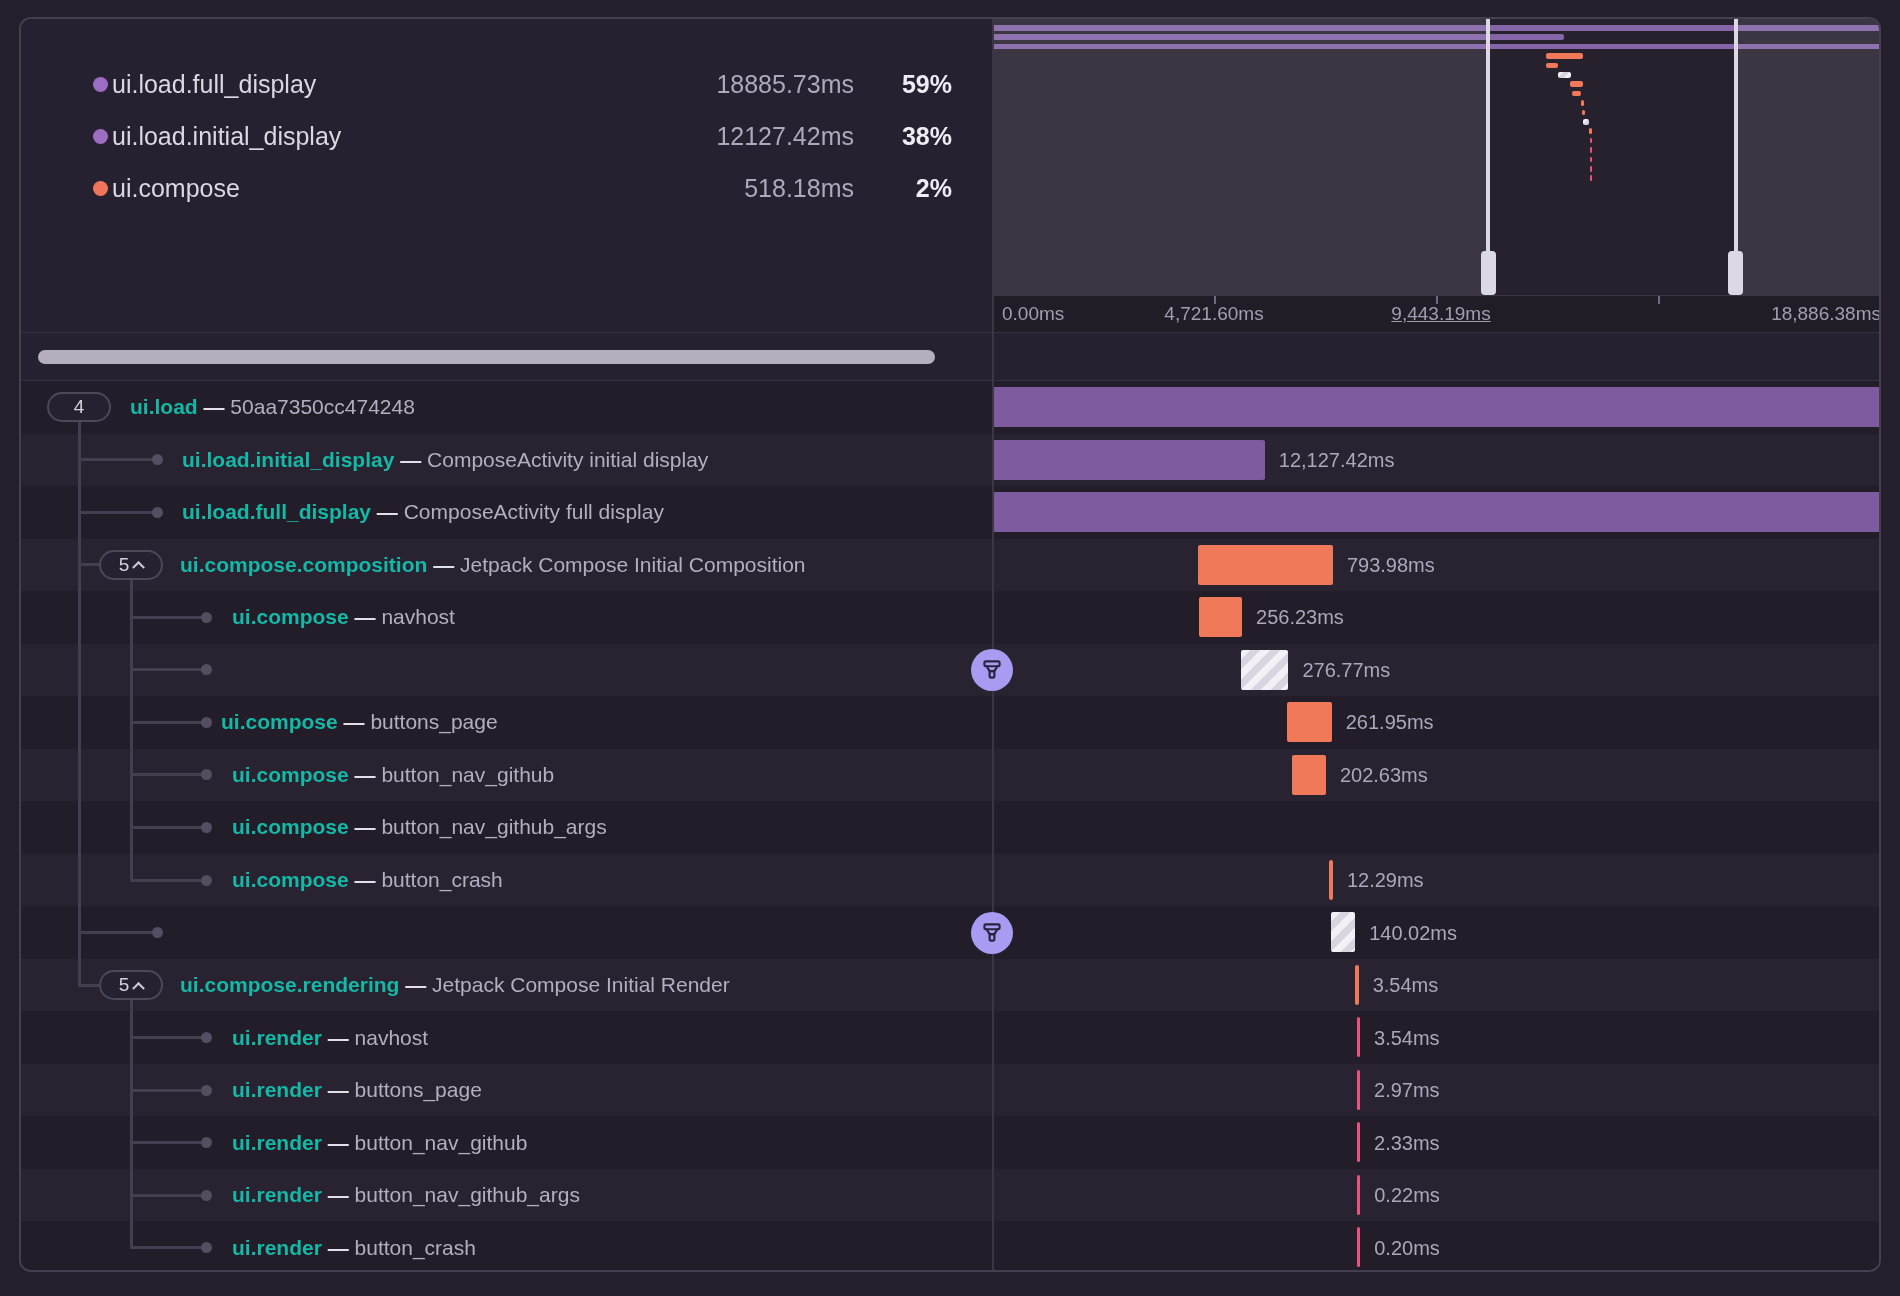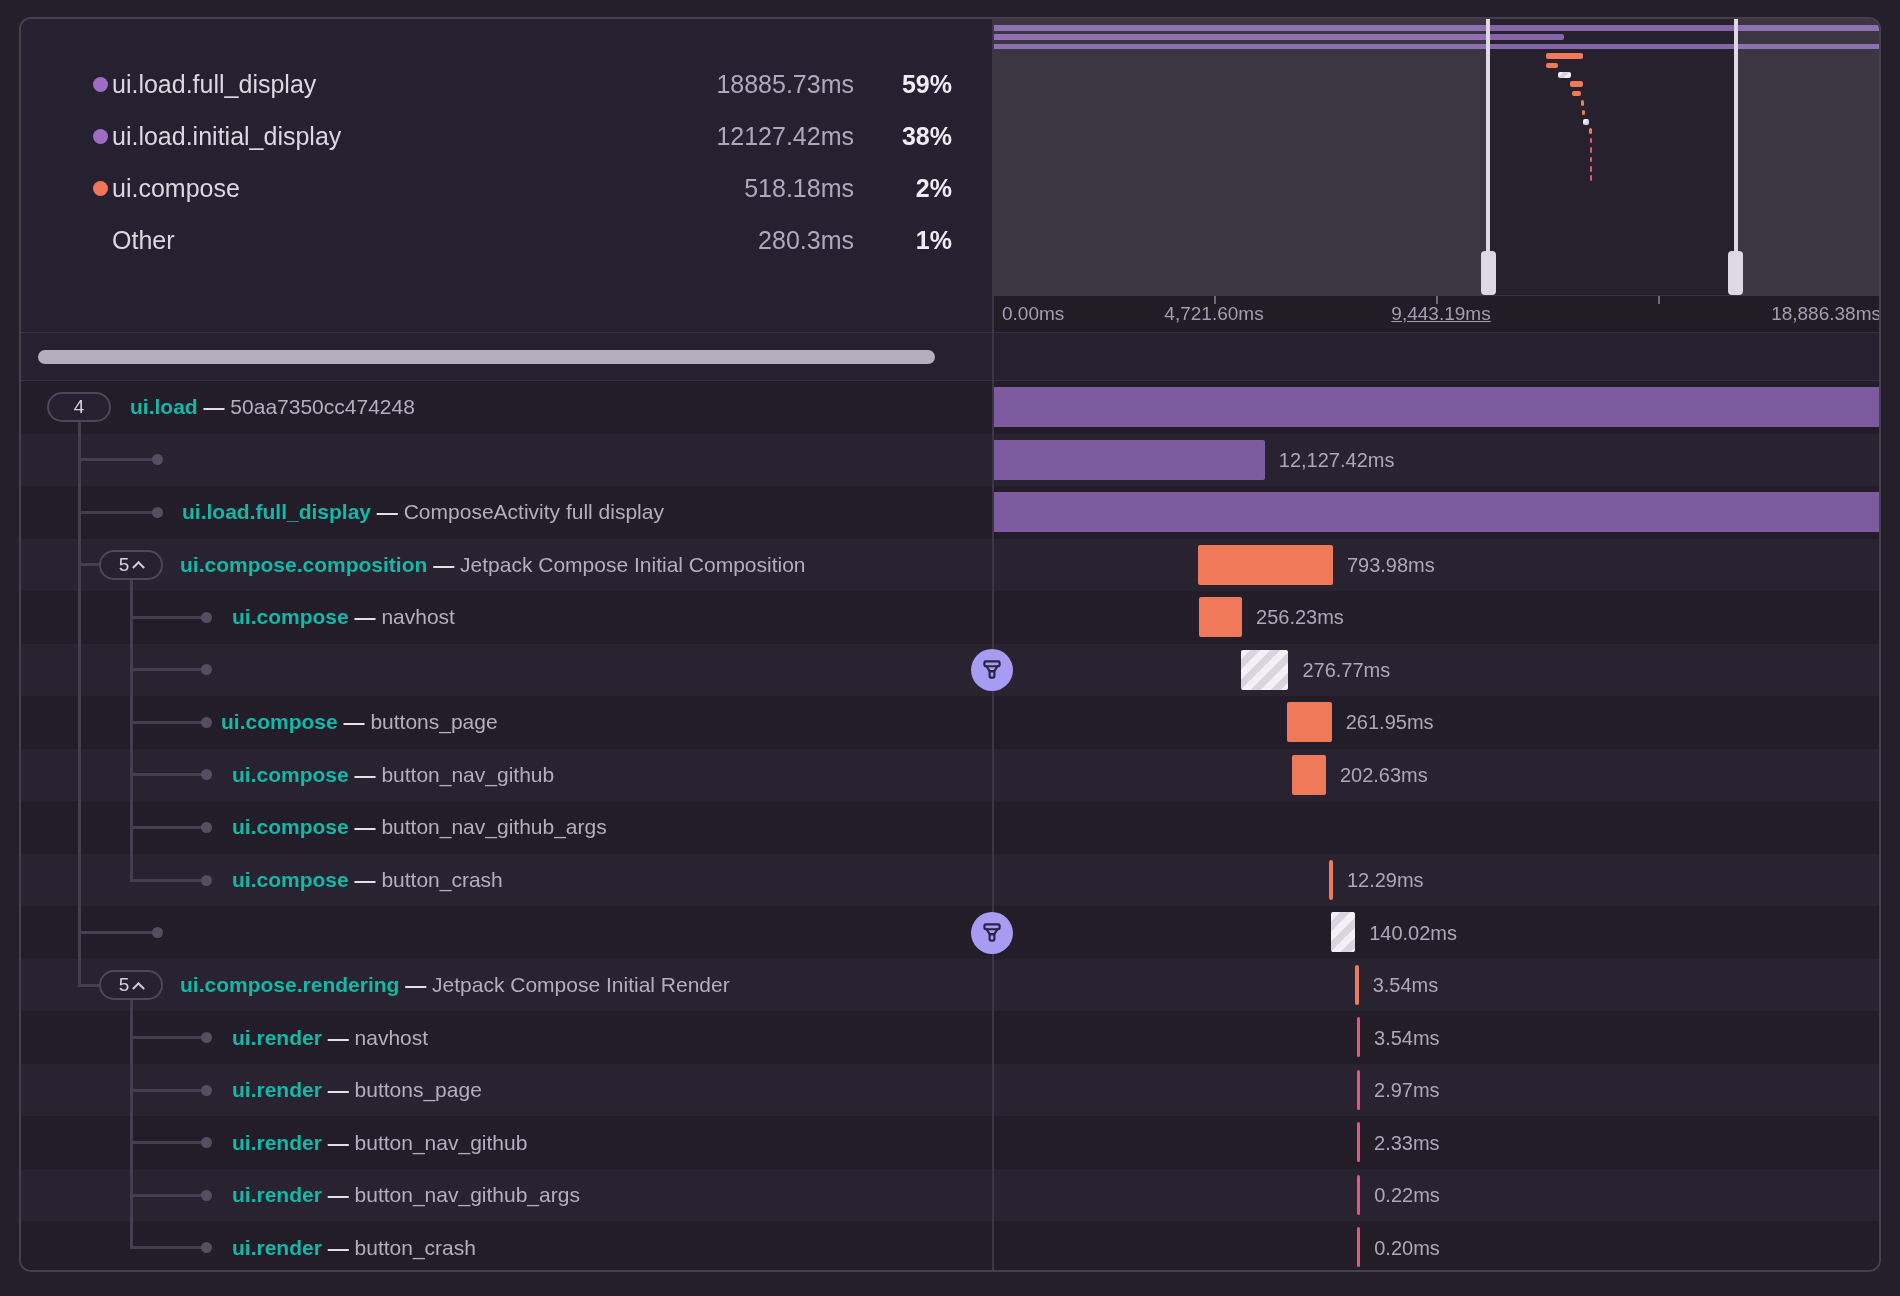--- a/index.html
+++ b/index.html
@@ -70,25 +70,20 @@
           <div class="legend-dot" style="background: rgb(157, 108, 195);"></div>
           <div class="legend-label">ui.load.initial_display</div>
           <div class="legend-value">12127.42ms</div>
           <div class="legend-pct">38%</div>
         </div>
         <div class="legend-row" style="top: 143px;">
           <div class="legend-dot" style="background: rgb(240, 116, 90);"></div>
           <div class="legend-label">ui.compose</div>
           <div class="legend-value">518.18ms</div>
           <div class="legend-pct">2%</div>
-        </div>
-        <div class="legend-row" style="top: 195px;">
-          <div class="legend-label">Other</div>
-          <div class="legend-value">280.3ms</div>
-          <div class="legend-pct">1%</div>
         </div>
       </div>
     <div id="minimap">
         <div class="mm-line" style="left: 0px; width: 891px; top: 6px; height: 5.5px; background: rgb(132, 101, 168);"></div>
         <div class="mm-line" style="left: 0px; width: 572.134px; top: 15.4px; height: 5.5px; background: rgb(132, 101, 168);"></div>
         <div class="mm-line" style="left: 0px; width: 890.969px; top: 24.8px; height: 5.5px; background: rgb(132, 101, 168);"></div>
         <div class="mm-line" style="left: 553.62px; width: 37.4575px; top: 34.2px; height: 5.5px; background: rgb(240, 121, 90);"></div>
         <div class="mm-line" style="left: 553.715px; width: 12.0881px; top: 43.6px; height: 5.5px; background: rgb(240, 121, 90);"></div>
         <div class="mm-line mm-striped" style="left: 565.65px; width: 13.0571px; top: 53px; height: 5.5px;"></div>
         <div class="mm-line" style="left: 578.388px; width: 12.358px; top: 62.4px; height: 5.5px; background: rgb(240, 121, 90);"></div>
@@ -131,20 +126,21 @@
             <div class="spantext" style="left: 109px;"><span class="op">ui.load</span><span class="dash">&nbsp;— </span><span class="desc">50aa7350cc474248</span></div>
           </div>
           <div class="barcell">
             <div class="bar" style="left: 0px; width: 891px; background: rgb(125, 91, 158);"></div>
           </div>
         </div>
         <div class="row light" style="top: 52.53px; height: 52.53px;">
           <div class="treecell">
             <div class="hline" style="left: 56.5px; width: 79.5px; top: 24.765px;"></div>
             <div class="tdot" style="left: 130.5px; top: 20.765px;"></div>
+            <div class="spantext" style="left: 161px;"><span class="op">ui.load.initial_display</span><span class="dash">&nbsp;— </span><span class="desc">ComposeActivity initial display</span></div>
           </div>
           <div class="barcell">
             <div class="bar" style="left: 0px; width: 272.802px; background: rgb(125, 91, 158);"></div>
             <div class="bar-label" style="left: 286.802px;">12,127.42ms</div>
           </div>
         </div>
         <div class="row dark" style="top: 105.06px; height: 52.53px;">
           <div class="treecell">
             <div class="hline" style="left: 56.5px; width: 79.5px; top: 24.765px;"></div>
             <div class="tdot" style="left: 130.5px; top: 20.765px;"></div>

